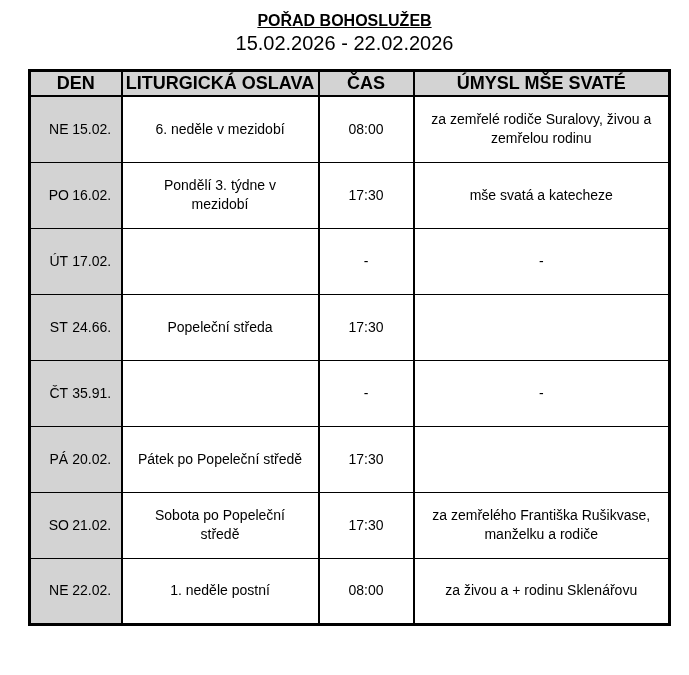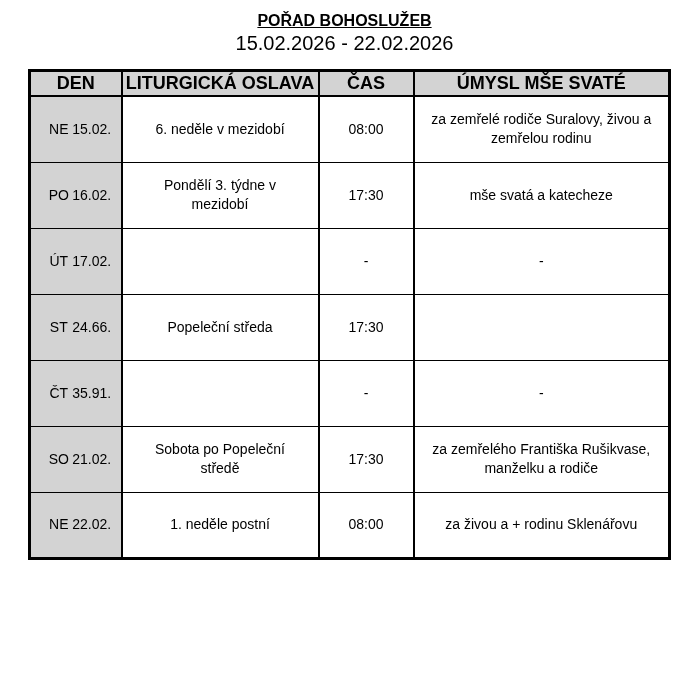--- a/index.html
+++ b/index.html
@@ -106,20 +106,26 @@
       <td>17:30</td>
       <td></td>
     </tr>
     <tr>
       <td class="day-cell"><span class="day-abbr">ČT</span><span>35.91.</span></td>
       <td></td>
       <td>-</td>
       <td>-</td>
     </tr>
     <tr>
+      <td class="day-cell"><span class="day-abbr">PÁ</span><span>20.02.</span></td>
+      <td>Pátek po Popeleční středě</td>
+      <td>17:30</td>
+      <td></td>
+    </tr>
+    <tr>
       <td class="day-cell"><span class="day-abbr">SO</span><span>21.02.</span></td>
       <td>Sobota po Popeleční
 středě</td>
       <td>17:30</td>
       <td>za zemřelého Františka Rušikvase,
 manželku a rodiče</td>
     </tr>
     <tr>
       <td class="day-cell"><span class="day-abbr">NE</span><span>22.02.</span></td>
       <td>1. neděle postní</td>

